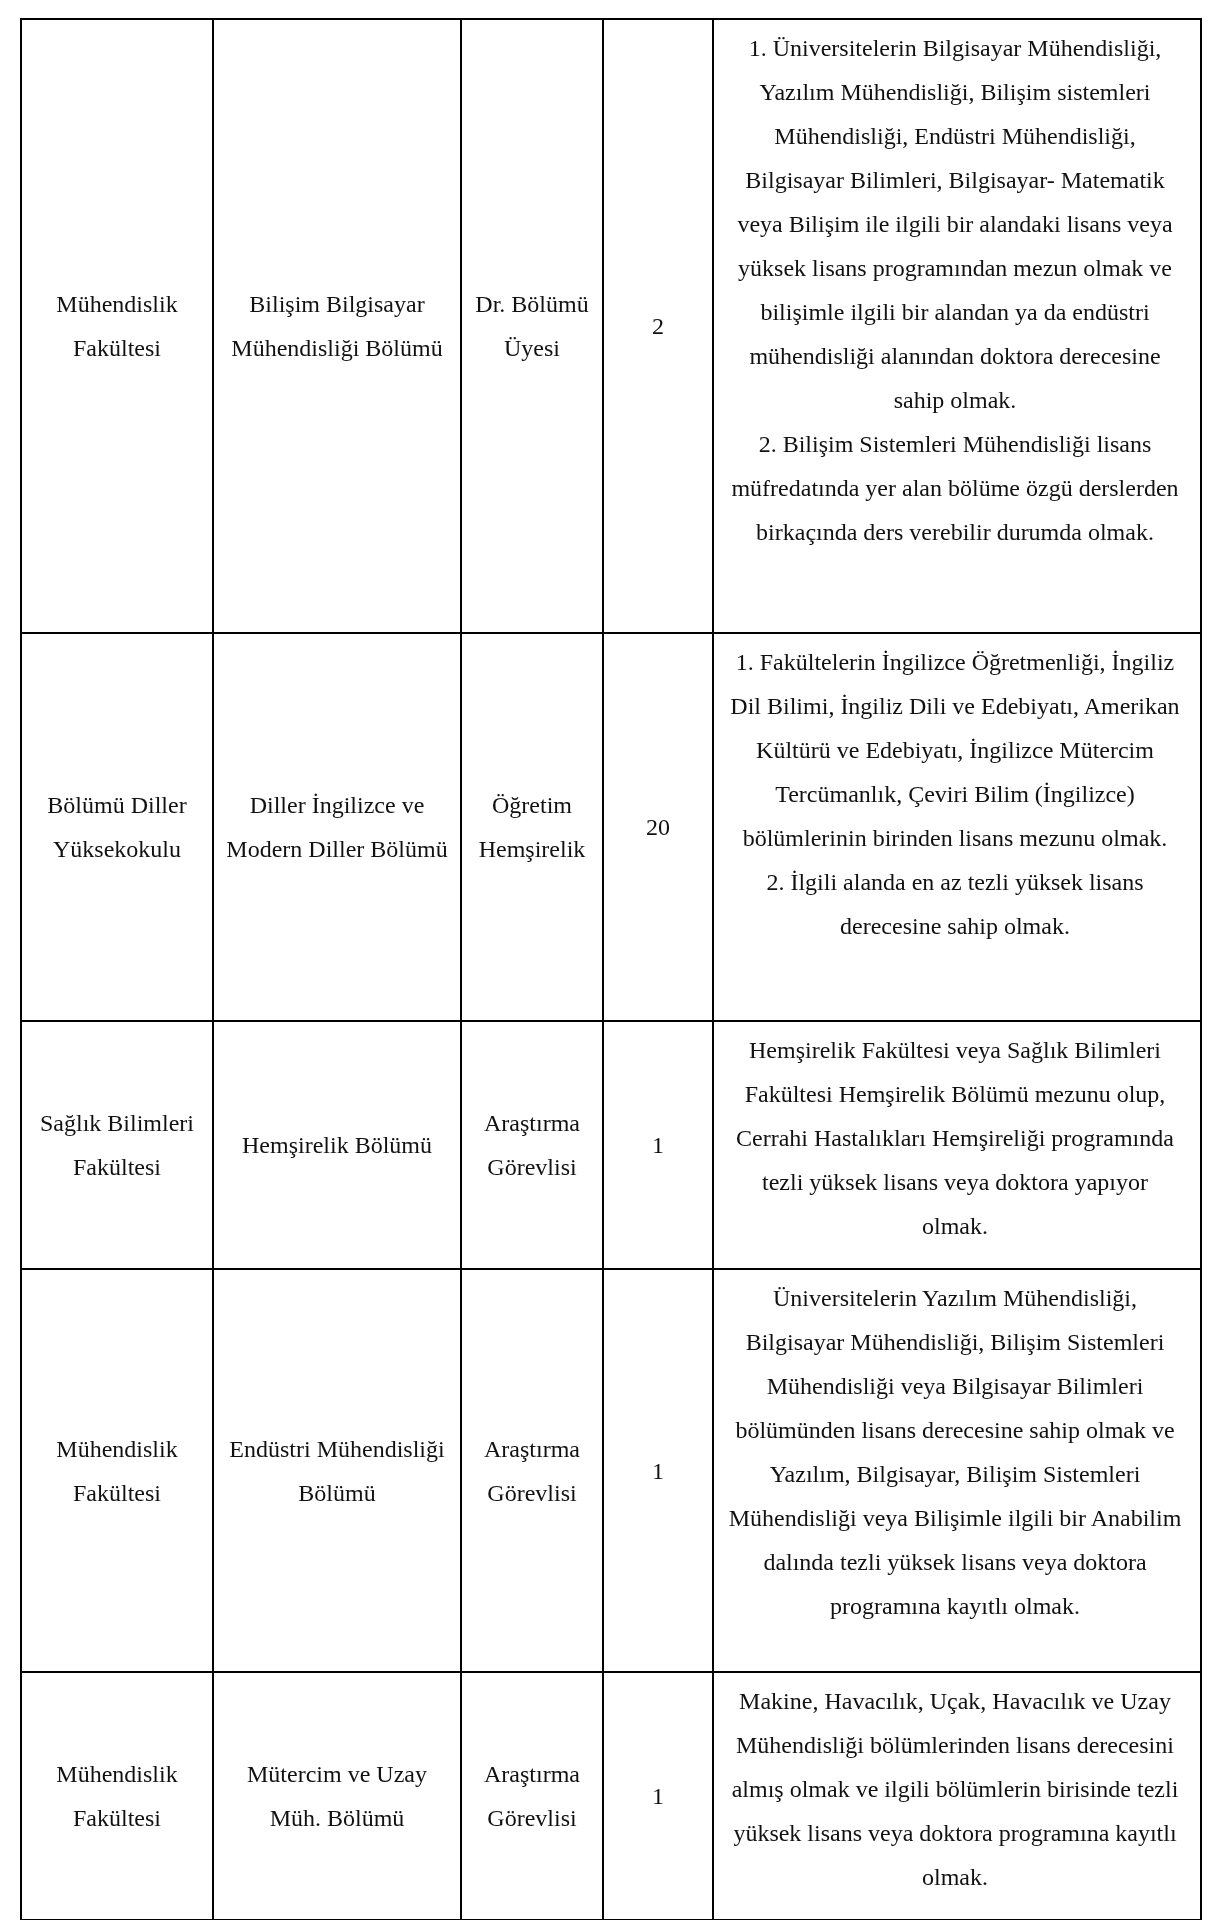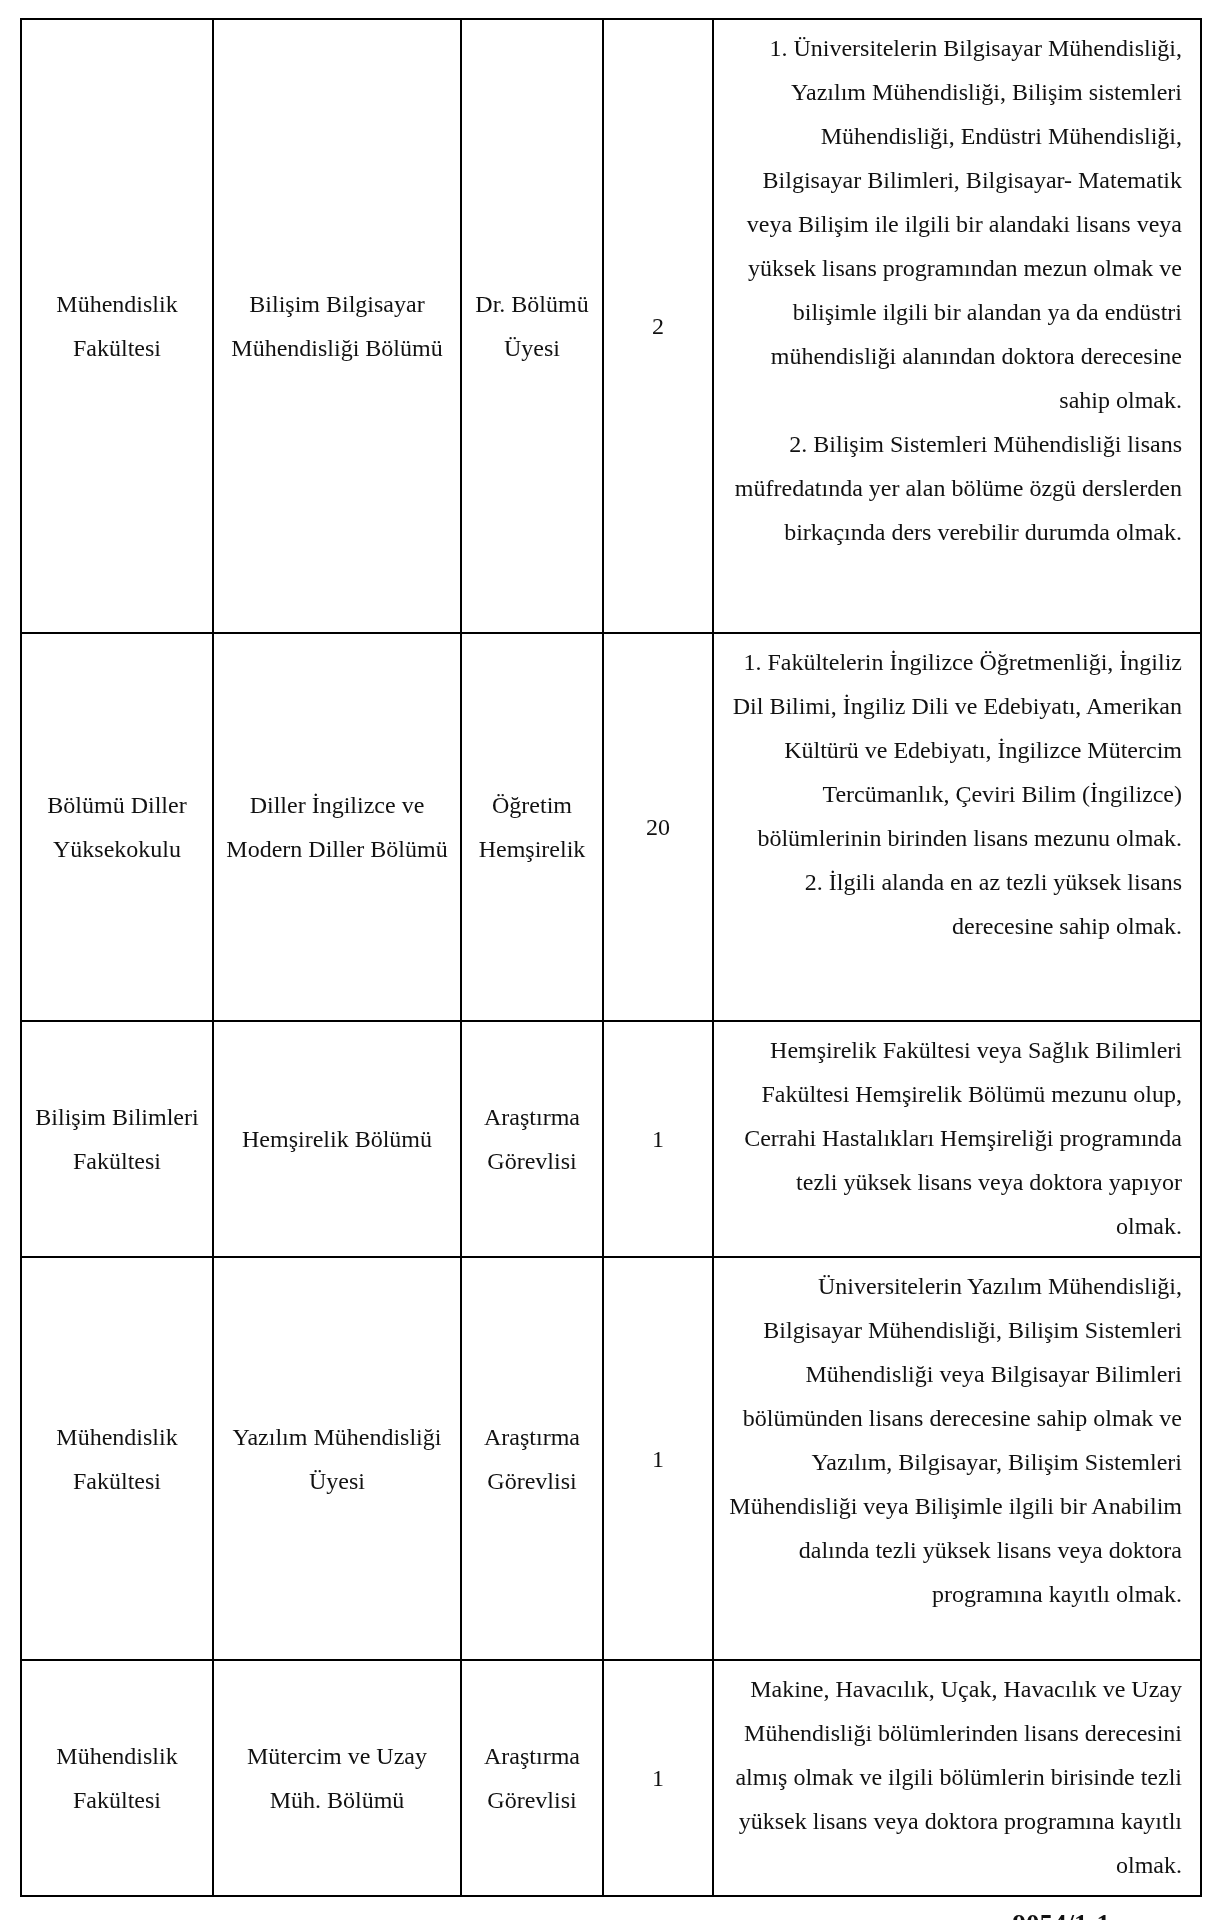--- a/index.html
+++ b/index.html
@@ -32,23 +32,23 @@
     border: 2px solid #000000;
     font-size: 24px;
     line-height: 44px;
     padding: 4px 8px;
     vertical-align: middle;
     text-align: center;
     box-sizing: border-box;
     overflow: hidden;
   }
   table.vacancy-table td.req {
-    text-align: right;
+    text-align: center;
     vertical-align: top;
-    padding: 6px 18px 8px 14px;
+    padding: 6px 18px 20px 14px;
     white-space: pre-wrap;
   }
   col.c-faculty { width: 192px; }
   col.c-dept    { width: 248px; }
   col.c-title   { width: 142px; }
   col.c-count   { width: 110px; }
   col.c-req     { width: 488px; }
 
   tr.row-0 { height: 614px; }
   tr.row-1 { height: 388px; }
@@ -93,29 +93,29 @@
       </tr>
       <tr class="row-1">
         <td>Bölümü Diller Yüksekokulu</td>
         <td>Diller İngilizce ve Modern Diller Bölümü</td>
         <td>Öğretim Hemşirelik</td>
         <td>20</td>
         <td class="req">1. Fakültelerin İngilizce Öğretmenliği, İngiliz Dil Bilimi, İngiliz Dili ve Edebiyatı, Amerikan Kültürü ve Edebiyatı, İngilizce Mütercim Tercümanlık, Çeviri Bilim (İngilizce) bölümlerinin birinden lisans mezunu olmak.
 2. İlgili alanda en az tezli yüksek lisans derecesine sahip olmak.</td>
       </tr>
       <tr class="row-2">
-        <td>Bilişim Bilimleri Fakültesi</td>
+        <td>Sağlık Bilimleri Fakültesi</td>
         <td>Hemşirelik Bölümü</td>
         <td>Araştırma Görevlisi</td>
         <td>1</td>
         <td class="req">Hemşirelik Fakültesi veya Sağlık Bilimleri Fakültesi Hemşirelik Bölümü mezunu olup, Cerrahi Hastalıkları Hemşireliği programında tezli yüksek lisans veya doktora yapıyor olmak.</td>
       </tr>
       <tr class="row-3">
         <td>Mühendislik Fakültesi</td>
-        <td>Yazılım Mühendisliği Üyesi</td>
+        <td>Endüstri Mühendisliği Bölümü</td>
         <td>Araştırma Görevlisi</td>
         <td>1</td>
         <td class="req">Üniversitelerin Yazılım Mühendisliği, Bilgisayar Mühendisliği, Bilişim Sistemleri Mühendisliği veya Bilgisayar Bilimleri bölümünden lisans derecesine sahip olmak ve Yazılım, Bilgisayar, Bilişim Sistemleri Mühendisliği veya Bilişimle ilgili bir Anabilim dalında tezli yüksek lisans veya doktora programına kayıtlı olmak.</td>
       </tr>
       <tr class="row-4">
         <td>Mühendislik Fakültesi</td>
         <td>Mütercim ve Uzay Müh. Bölümü</td>
         <td>Araştırma Görevlisi</td>
         <td>1</td>
         <td class="req">Makine, Havacılık, Uçak, Havacılık ve Uzay Mühendisliği bölümlerinden lisans derecesini almış olmak ve ilgili bölümlerin birisinde tezli yüksek lisans veya doktora programına kayıtlı olmak.</td>

